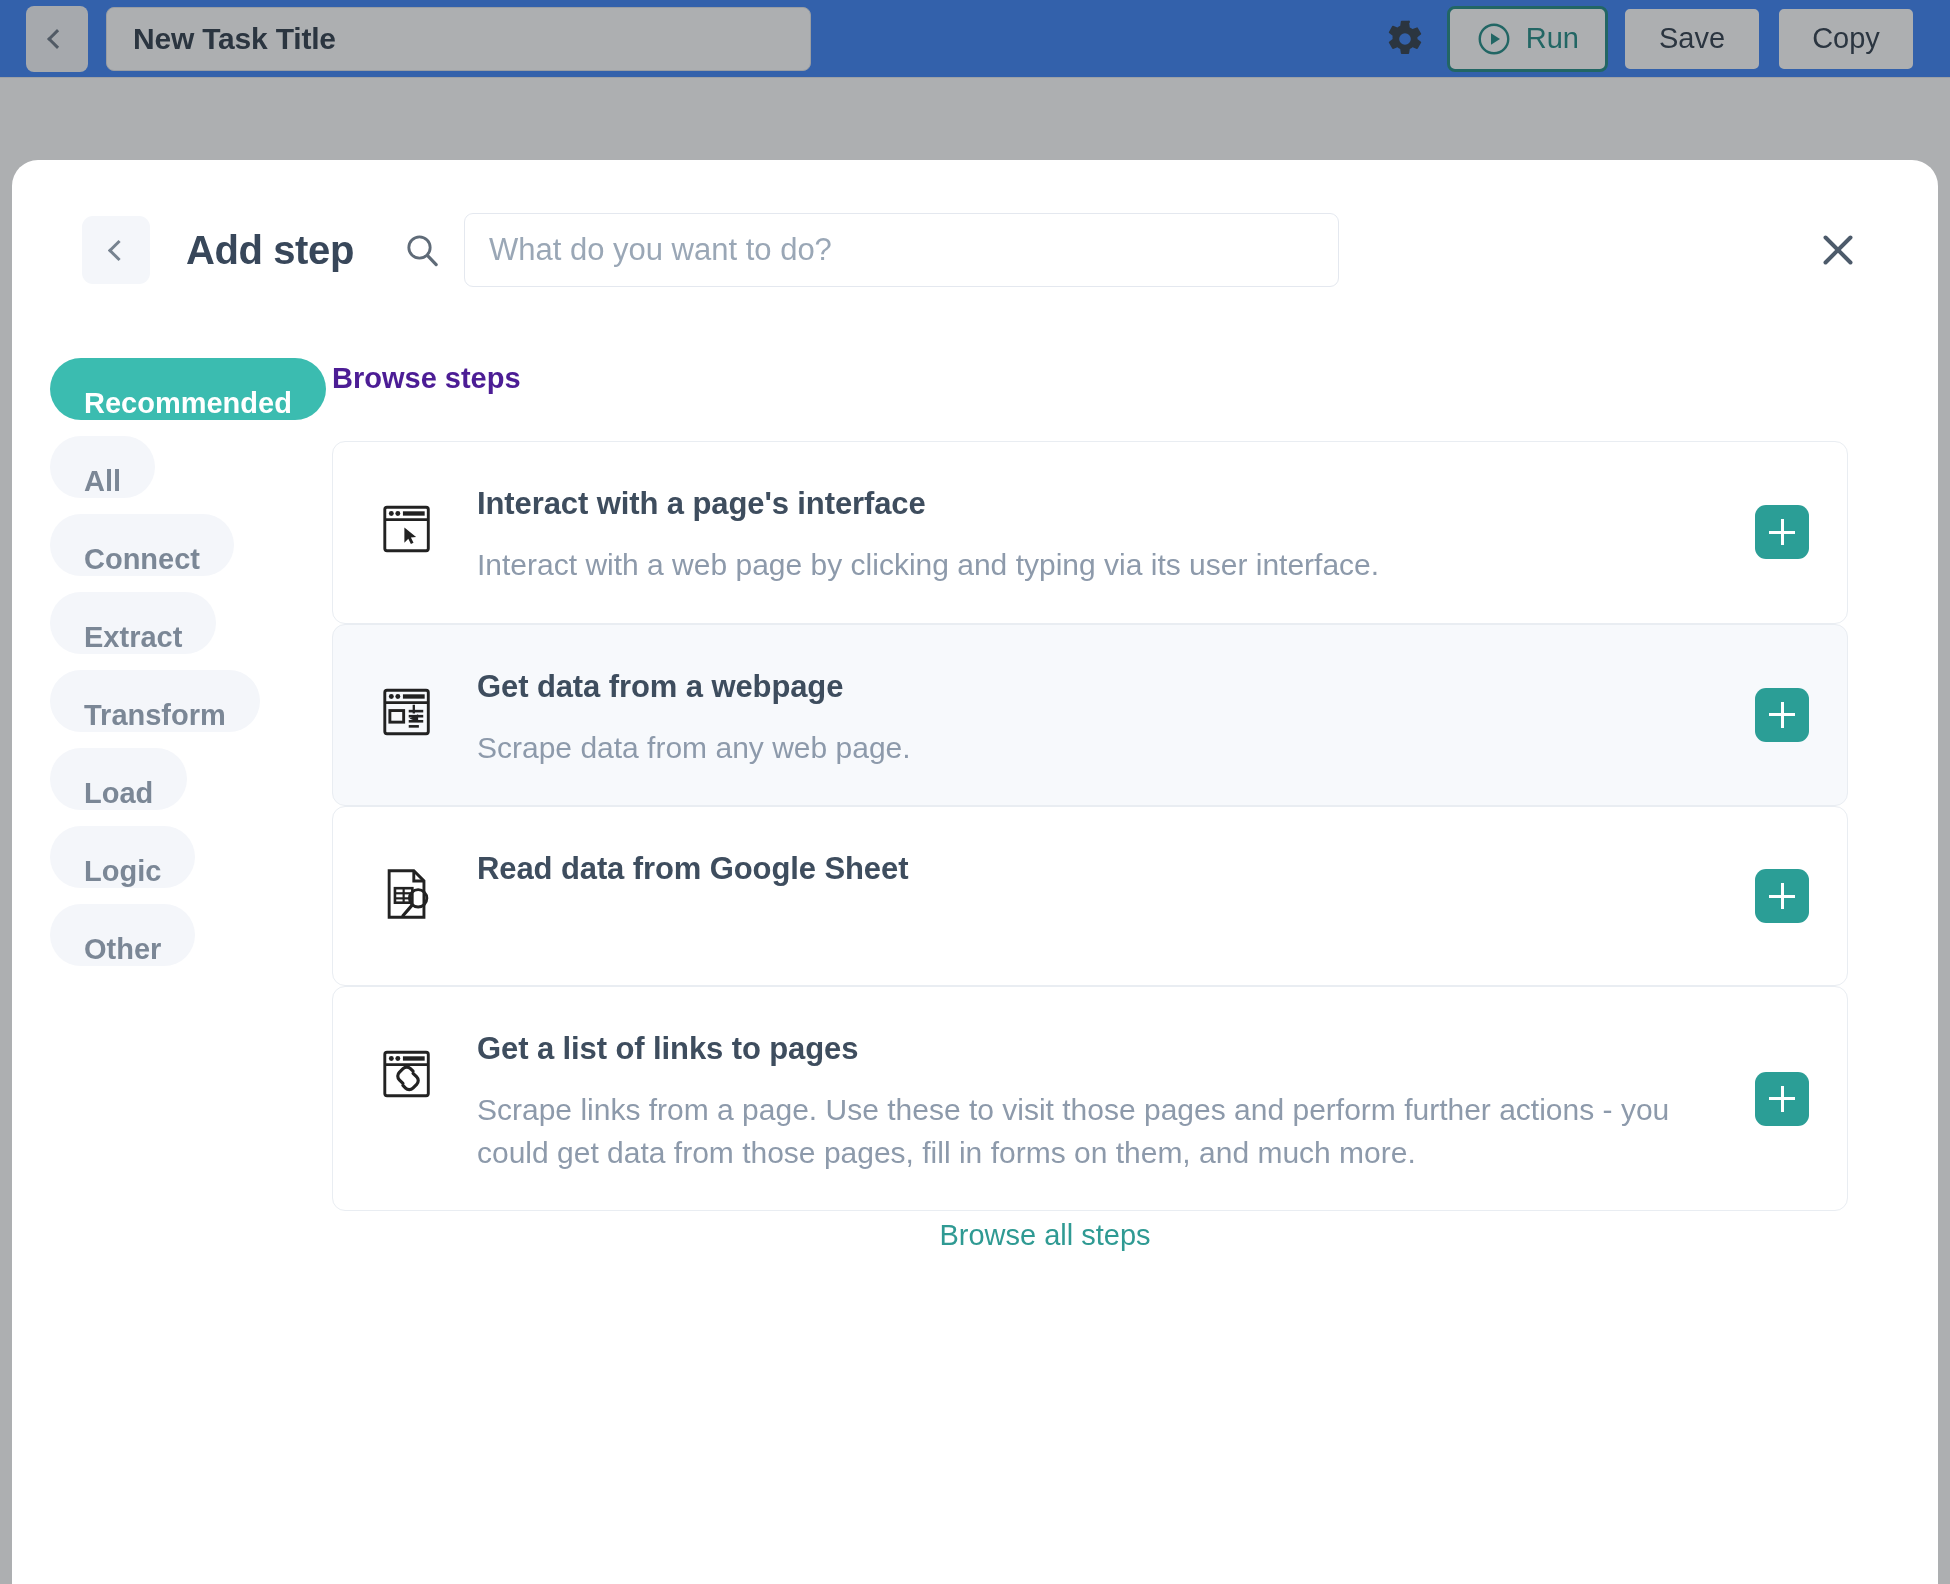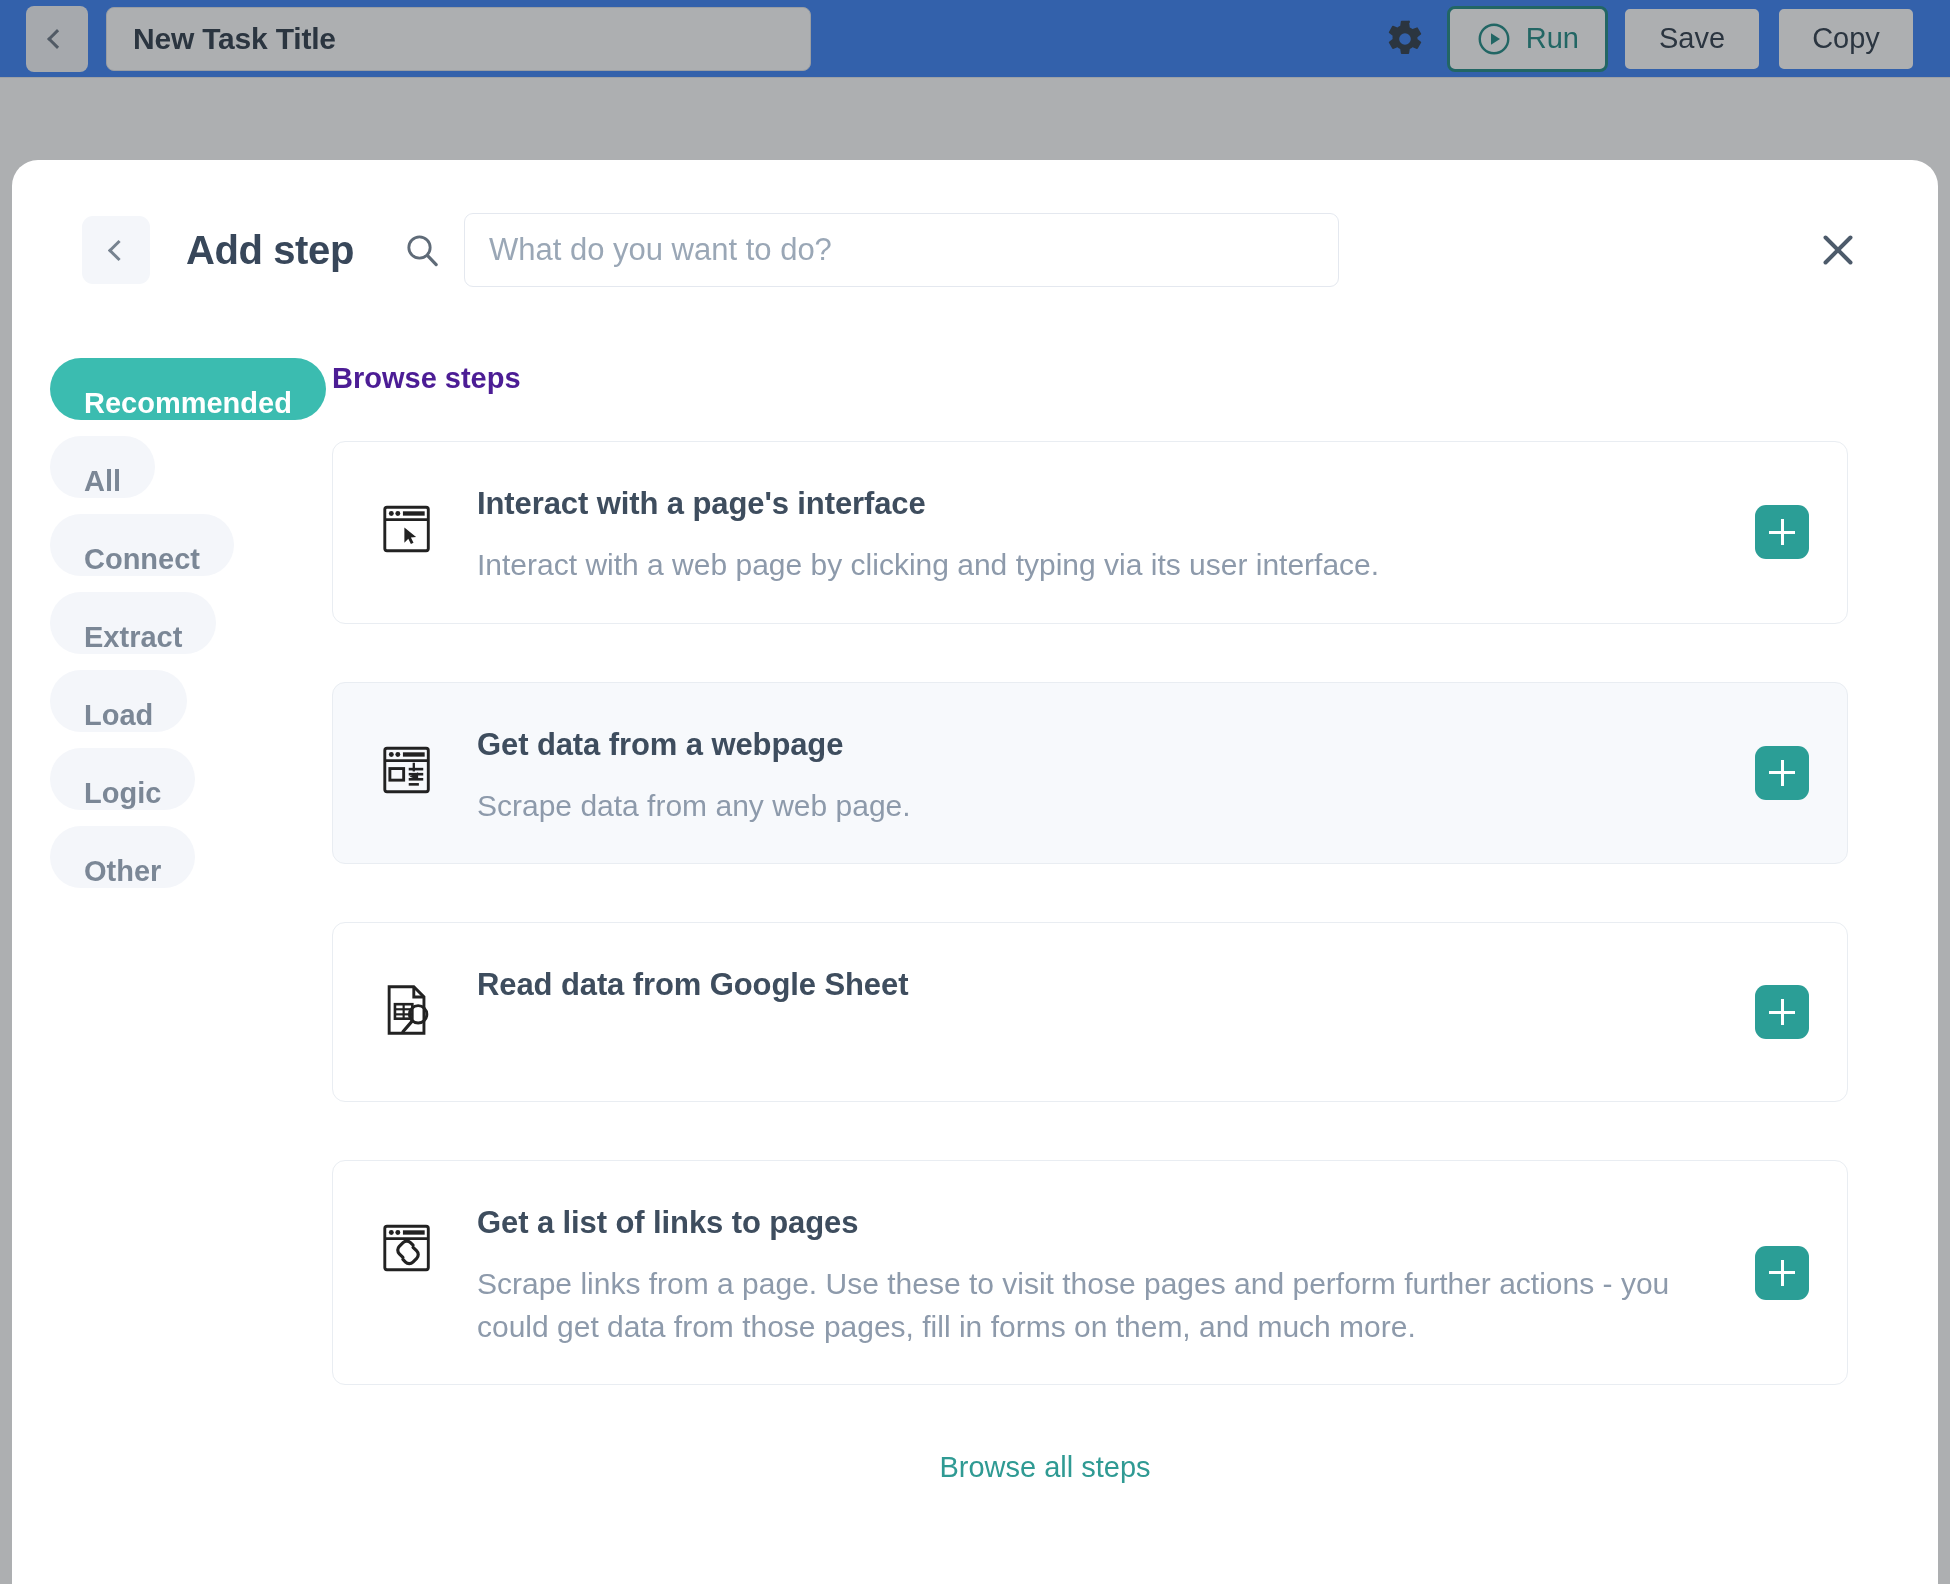--- a/index.html
+++ b/index.html
@@ -145,21 +145,20 @@
   .browse-heading {
     font-size: 29px; font-weight: bold; color: #4c1d95;
     margin: 4px 0 46px 0;
   }
   .card {
     position: relative;
     border: 1px solid #e9edf2;
     border-radius: 13px;
     background: #ffffff;
     padding: 36px 40px 36px 34px;
-    margin-bottom: 58px;
     display: flex; align-items: flex-start;
     min-height: 180px;
   }
   .card.hl { background: #f7f9fc; }
   .card-icon {
     width: 62px; flex: 0 0 62px;
     margin: 22px 38px 0 10px;
     display: flex; align-items: flex-start; justify-content: center;
   }
   .card-text { flex: 1; padding-top: 8px; padding-right: 60px; }
@@ -259,20 +258,23 @@
           <span>Recommended</span>
         </div>
       <div class="pill">
           <span>All</span>
         </div>
       <div class="pill">
           <span>Connect</span>
         </div>
       <div class="pill">
           <span>Extract</span>
+        </div>
+      <div class="pill">
+          <span>Transform</span>
         </div>
       <div class="pill">
           <span>Load</span>
         </div>
       <div class="pill">
           <span>Logic</span>
         </div>
       <div class="pill">
           <span>Other</span>
         </div>

